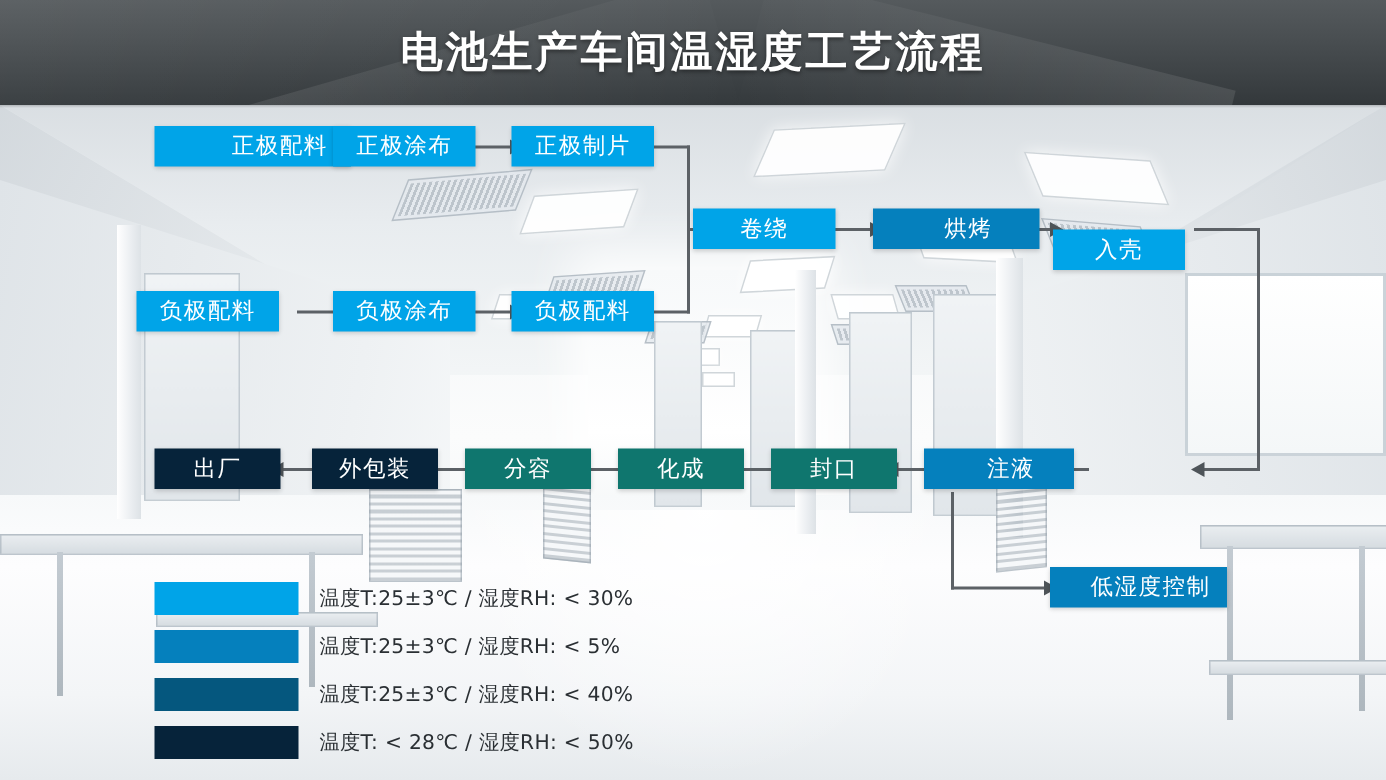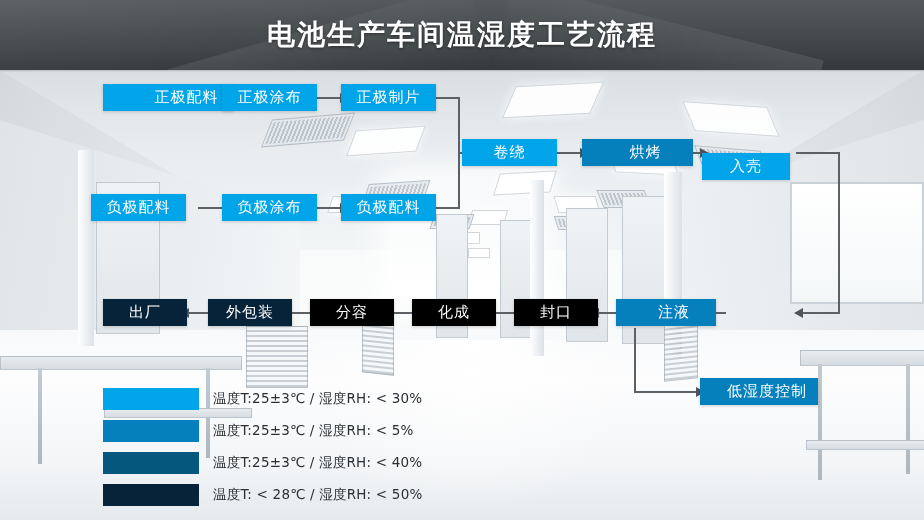--- a/index.html
+++ b/index.html
@@ -109,21 +109,21 @@
     background:linear-gradient(180deg,rgba(0,0,0,.18),rgba(0,0,0,0));}
 
   
   .node{
     position:absolute;display:flex;align-items:center;justify-content:center;
     color:#ffffff;font-size:15px;letter-spacing:1px;white-space:nowrap;
     box-shadow:0 1px 3px rgba(0,0,0,.18);
   }
   .c1{background:#00a4e8;}   
   .c2{background:#0580bd;padding-left:16px;}   
-  .c3{background:#000000;text-align:right;}   
+  .c3{background:#0f766e;text-align:right;}   
   .c4{background:#06233a;}   
 
   
   .ln{position:absolute;background:#5c6166;}
   .lnH{height:2px;}
   .lnV{width:2px;}
   .arr{position:absolute;width:0;height:0;}
   .arrR{border-top:5px solid transparent;border-bottom:5px solid transparent;border-left:9px solid #4e5459;}
   .arrL{border-top:5px solid transparent;border-bottom:5px solid transparent;border-right:9px solid #4e5459;}
 

